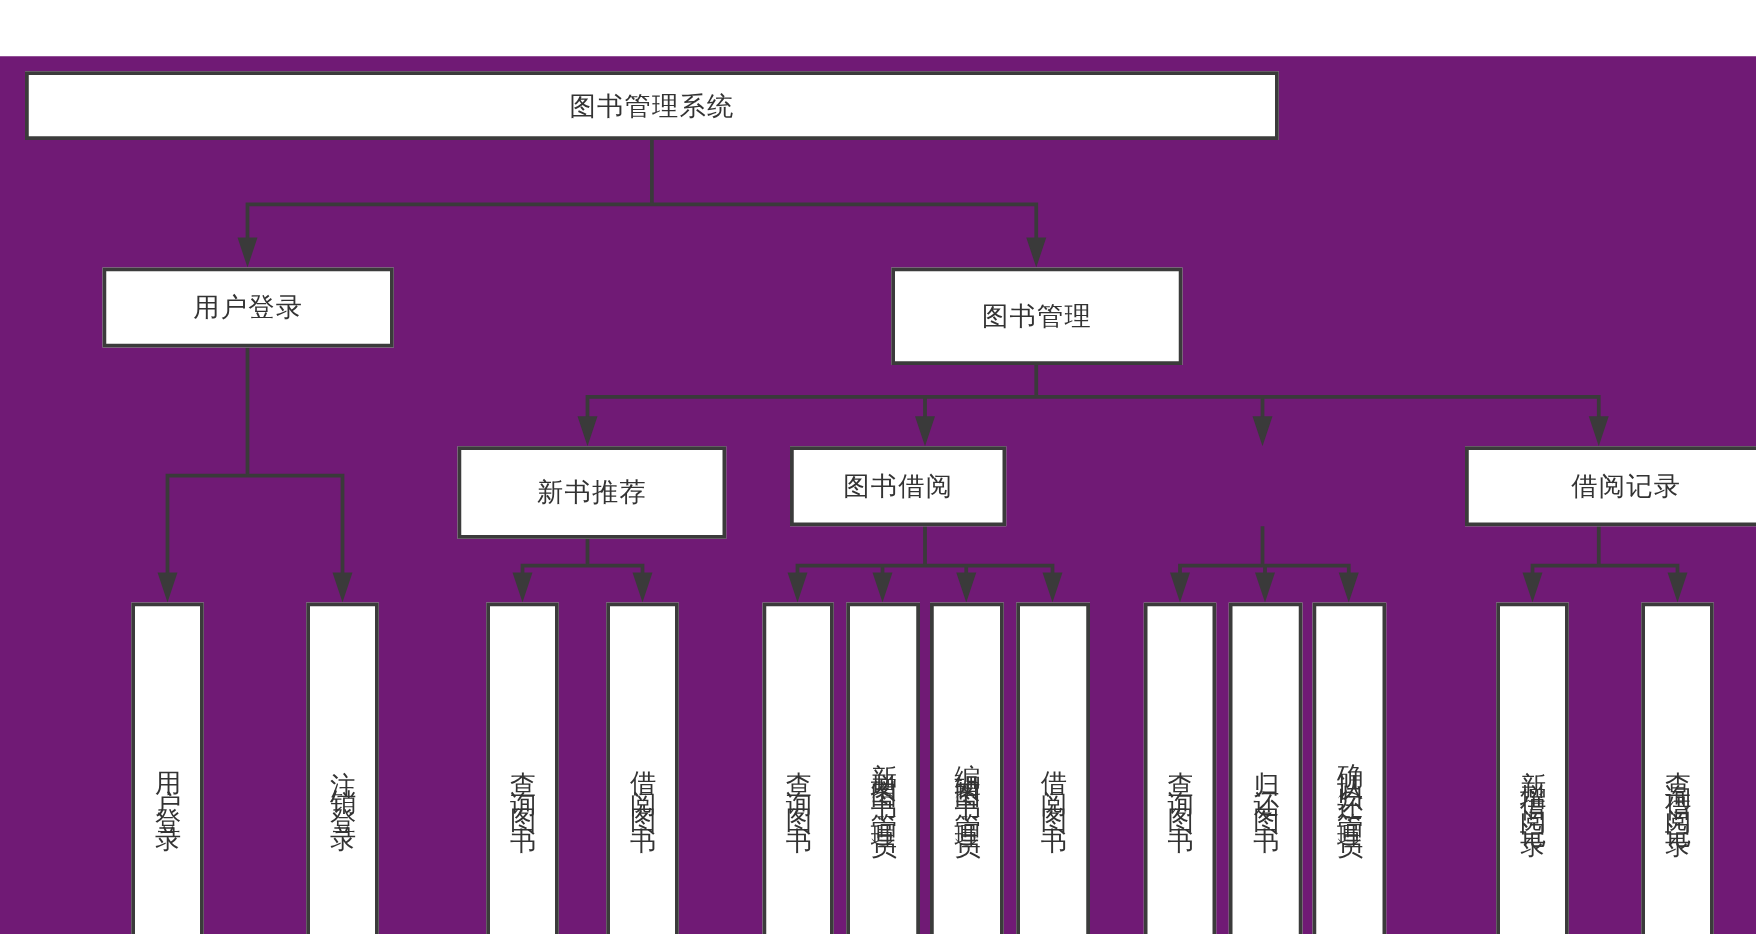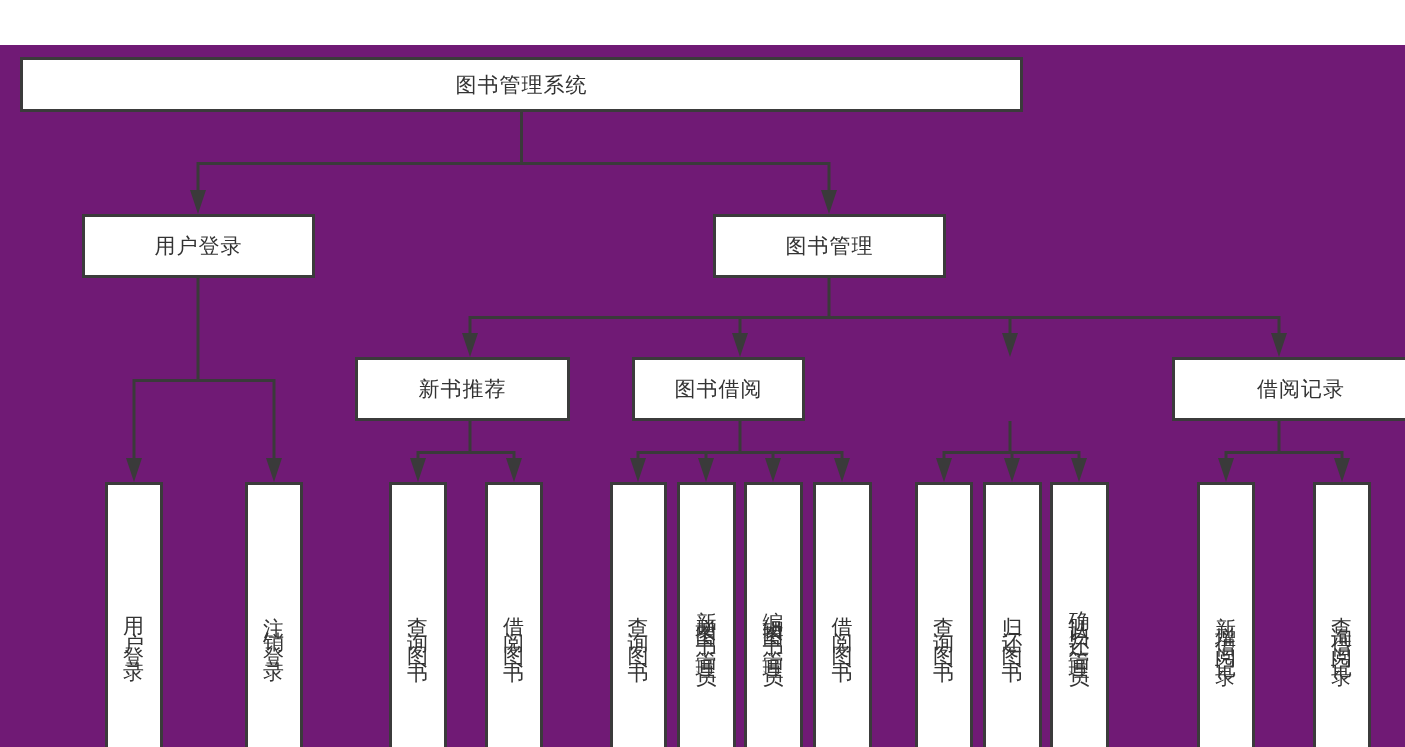--- a/index.html
+++ b/index.html
@@ -102,25 +102,25 @@
     </g>
   </svg>
 
   <div class="node hnode" style="left:20px;top:12px;width:1003px;height:55px">
     <span>图书管理系统</span>
   </div>
 
   <div class="node hnode" style="left:82px;top:169px;width:233px;height:64px">
     <span>用户登录</span>
   </div>
-  <div class="node hnode" style="left:713px;top:169px;width:233px;height:64px">
+  <div class="node hnode" style="left:713px;top:169px;width:233px;height:78px">
     <span>图书管理</span>
   </div>
 
-  <div class="node hnode" style="left:355px;top:312px;width:215px;height:64px">
+  <div class="node hnode" style="left:366px;top:312px;width:215px;height:74px">
     <span>新书推荐</span>
   </div>
   <div class="node hnode" style="left:632px;top:312px;width:173px;height:64px">
     <span>图书借阅</span>
   </div>
   <div class="node hnode" style="left:1172px;top:312px;width:258px;height:64px">
     <span>借阅记录</span>
   </div>
 
   <div class="node vnode sp-wide" style="left:105px;top:437px;width:58px;height:296px">

